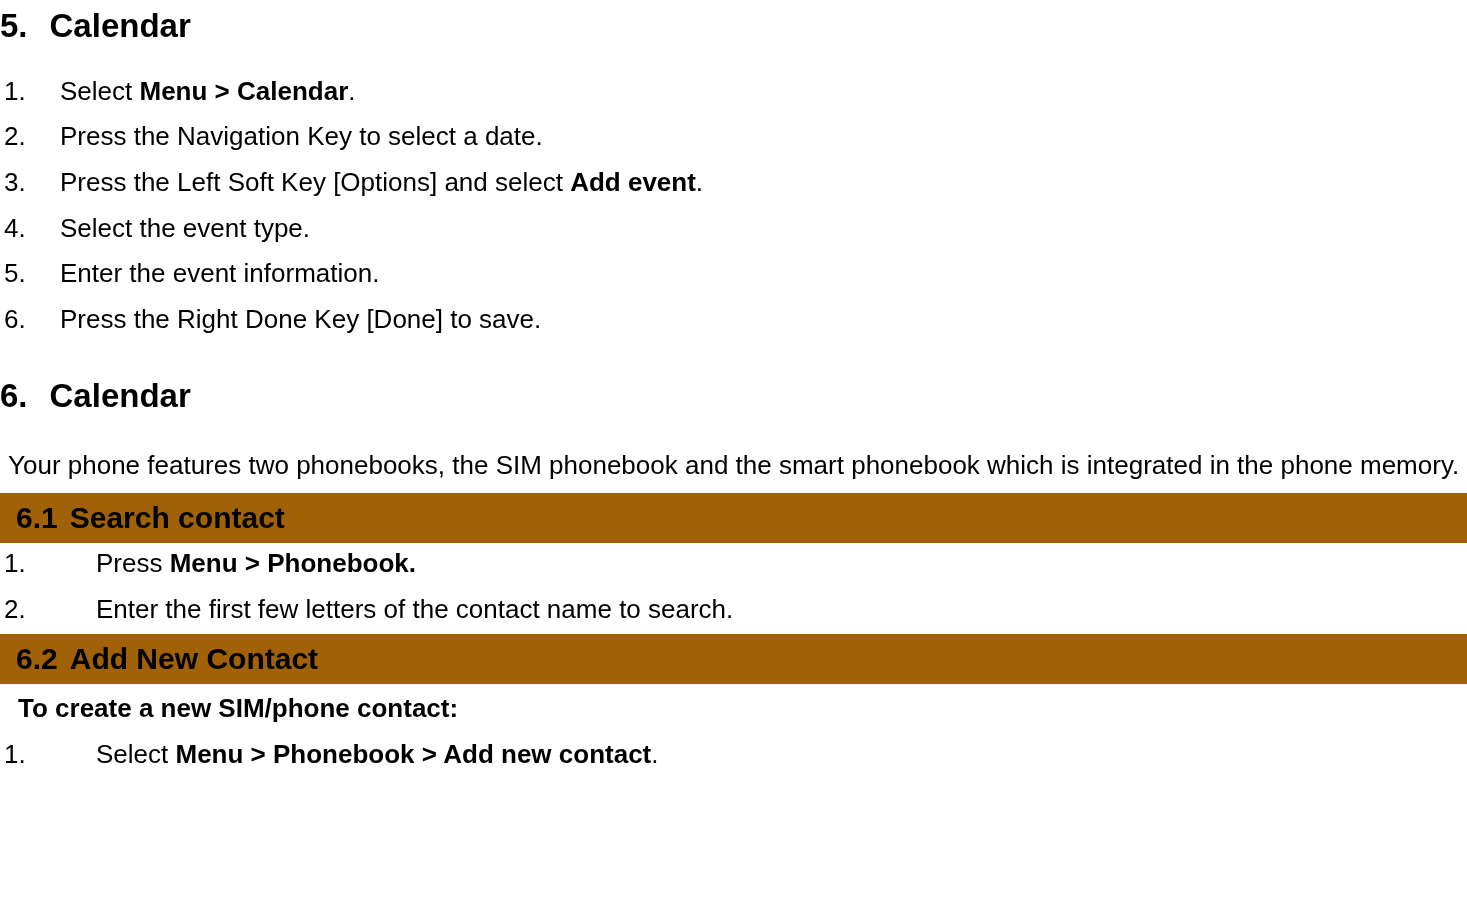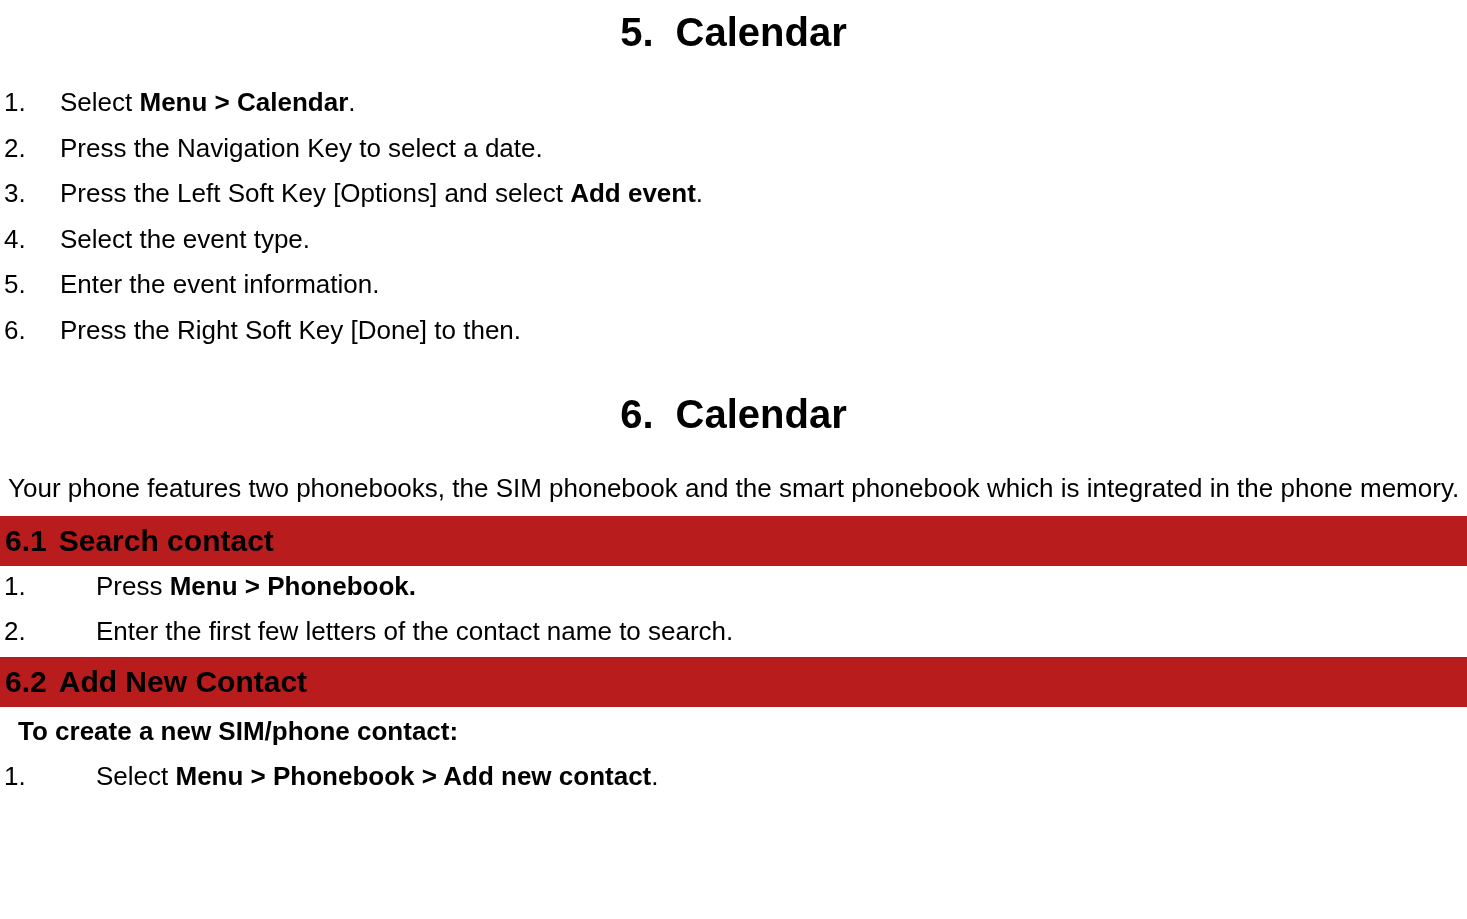--- a/index.html
+++ b/index.html
@@ -10,23 +10,23 @@
     body {
       font-family: Arial, Helvetica, sans-serif;
       font-size: 26px;
       color: #000;
       background: #fff;
       width: 1467px;
       padding: 0;
       line-height: 1.6;
     }
     .heading-main {
-      font-size: 40px;
+      font-size: 33px;
       font-weight: bold;
-      text-align: center;
+      text-align: left;
       margin-bottom: 18px;
       margin-top: 0;
     }
     .heading-main .num {
       margin-right: 22px;
     }
     .ol-outer {
       list-style: none;
       counter-reset: item;
       margin-bottom: 30px;
@@ -59,22 +59,22 @@
       flex: 1;
     }
     .p-intro {
       margin-bottom: 4px;
       padding-left: 8px;
       line-height: 1.85;
     }
     .sec-heading {
       font-size: 30px;
       font-weight: bold;
-      background: #b91c1c;
-      padding: 1px 5px;
+      background: #a16207;
+      padding: 1px 16px;
       margin: 0;
       width: 100%;
     }
     .sec-heading .snum {
       margin-right: 12px;
     }
     .bold {
       font-weight: bold;
       text-align: center;
     }
@@ -112,21 +112,21 @@
   <div class="li-row">
     <div class="li-num">4.</div>
     <div class="li-text">Select the event type.</div>
   </div>
   <div class="li-row">
     <div class="li-num">5.</div>
     <div class="li-text">Enter the event information.</div>
   </div>
   <div class="li-row">
     <div class="li-num">6.</div>
-    <div class="li-text">Press the Right Soft Key [Done] to then.</div>
+    <div class="li-text">Press the Right Done Key [Done] to save.</div>
   </div>
 </div>
 
 <h1 class="heading-main">
   <span class="num">6.</span><span>Calendar</span>
 </h1>
 
 <p class="p-intro">Your phone features two phonebooks, the SIM phonebook and the smart phonebook which is integrated in the phone memory.</p>
 
 <h2 class="sec-heading">

